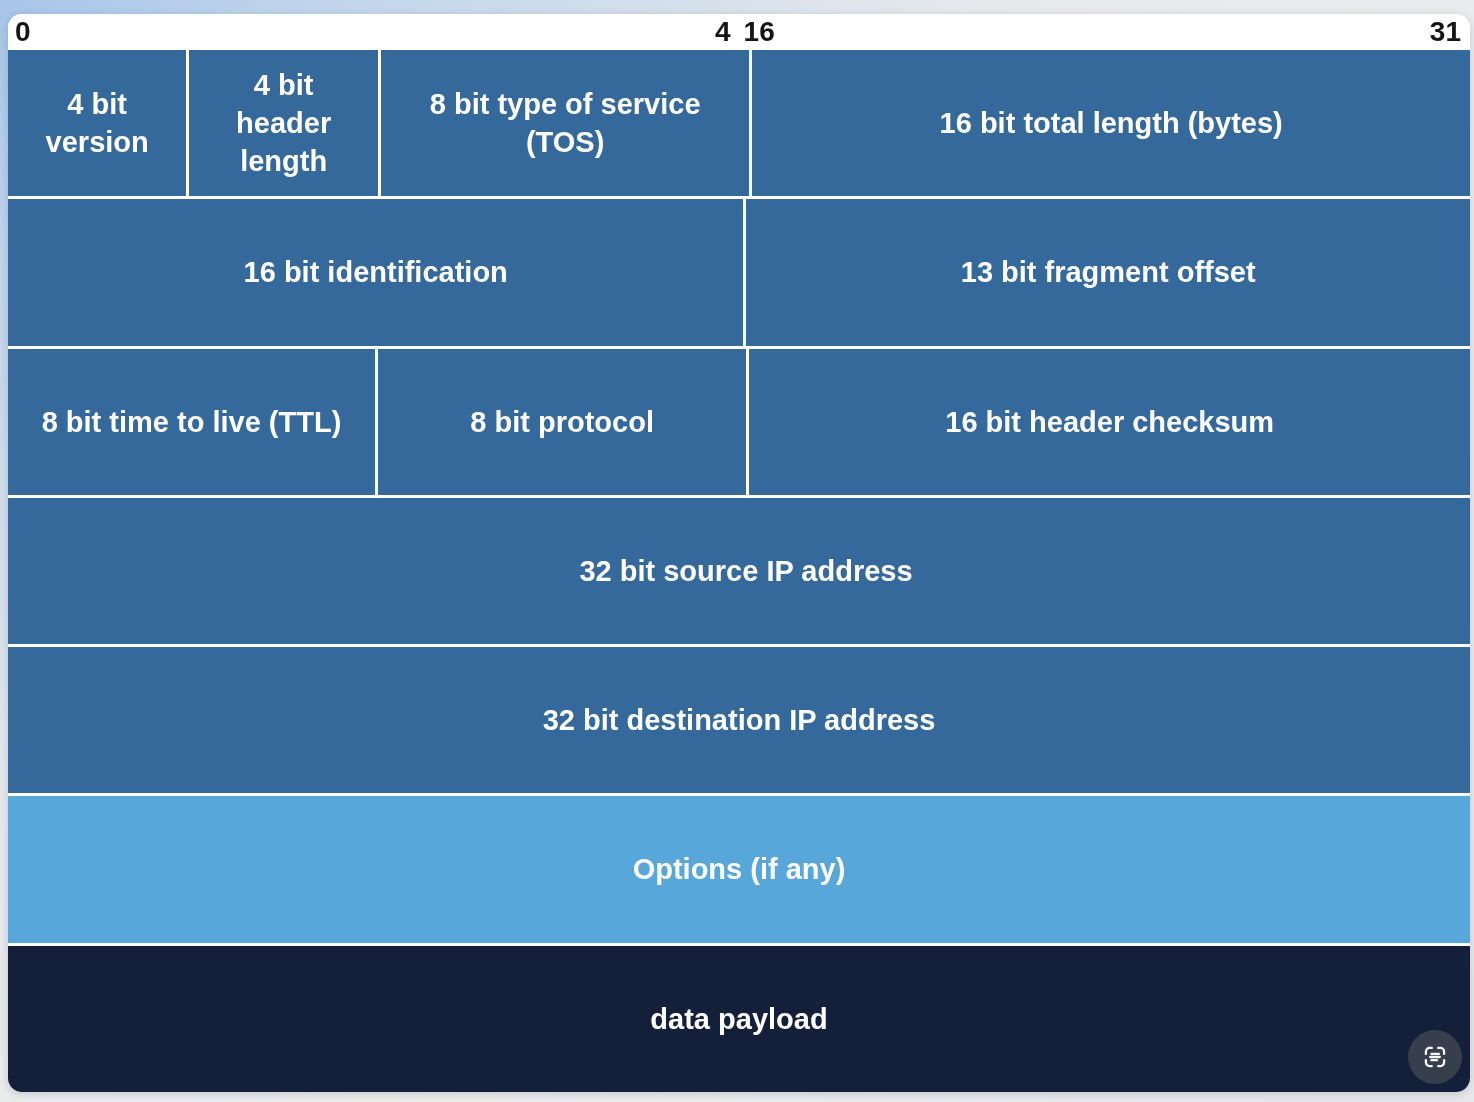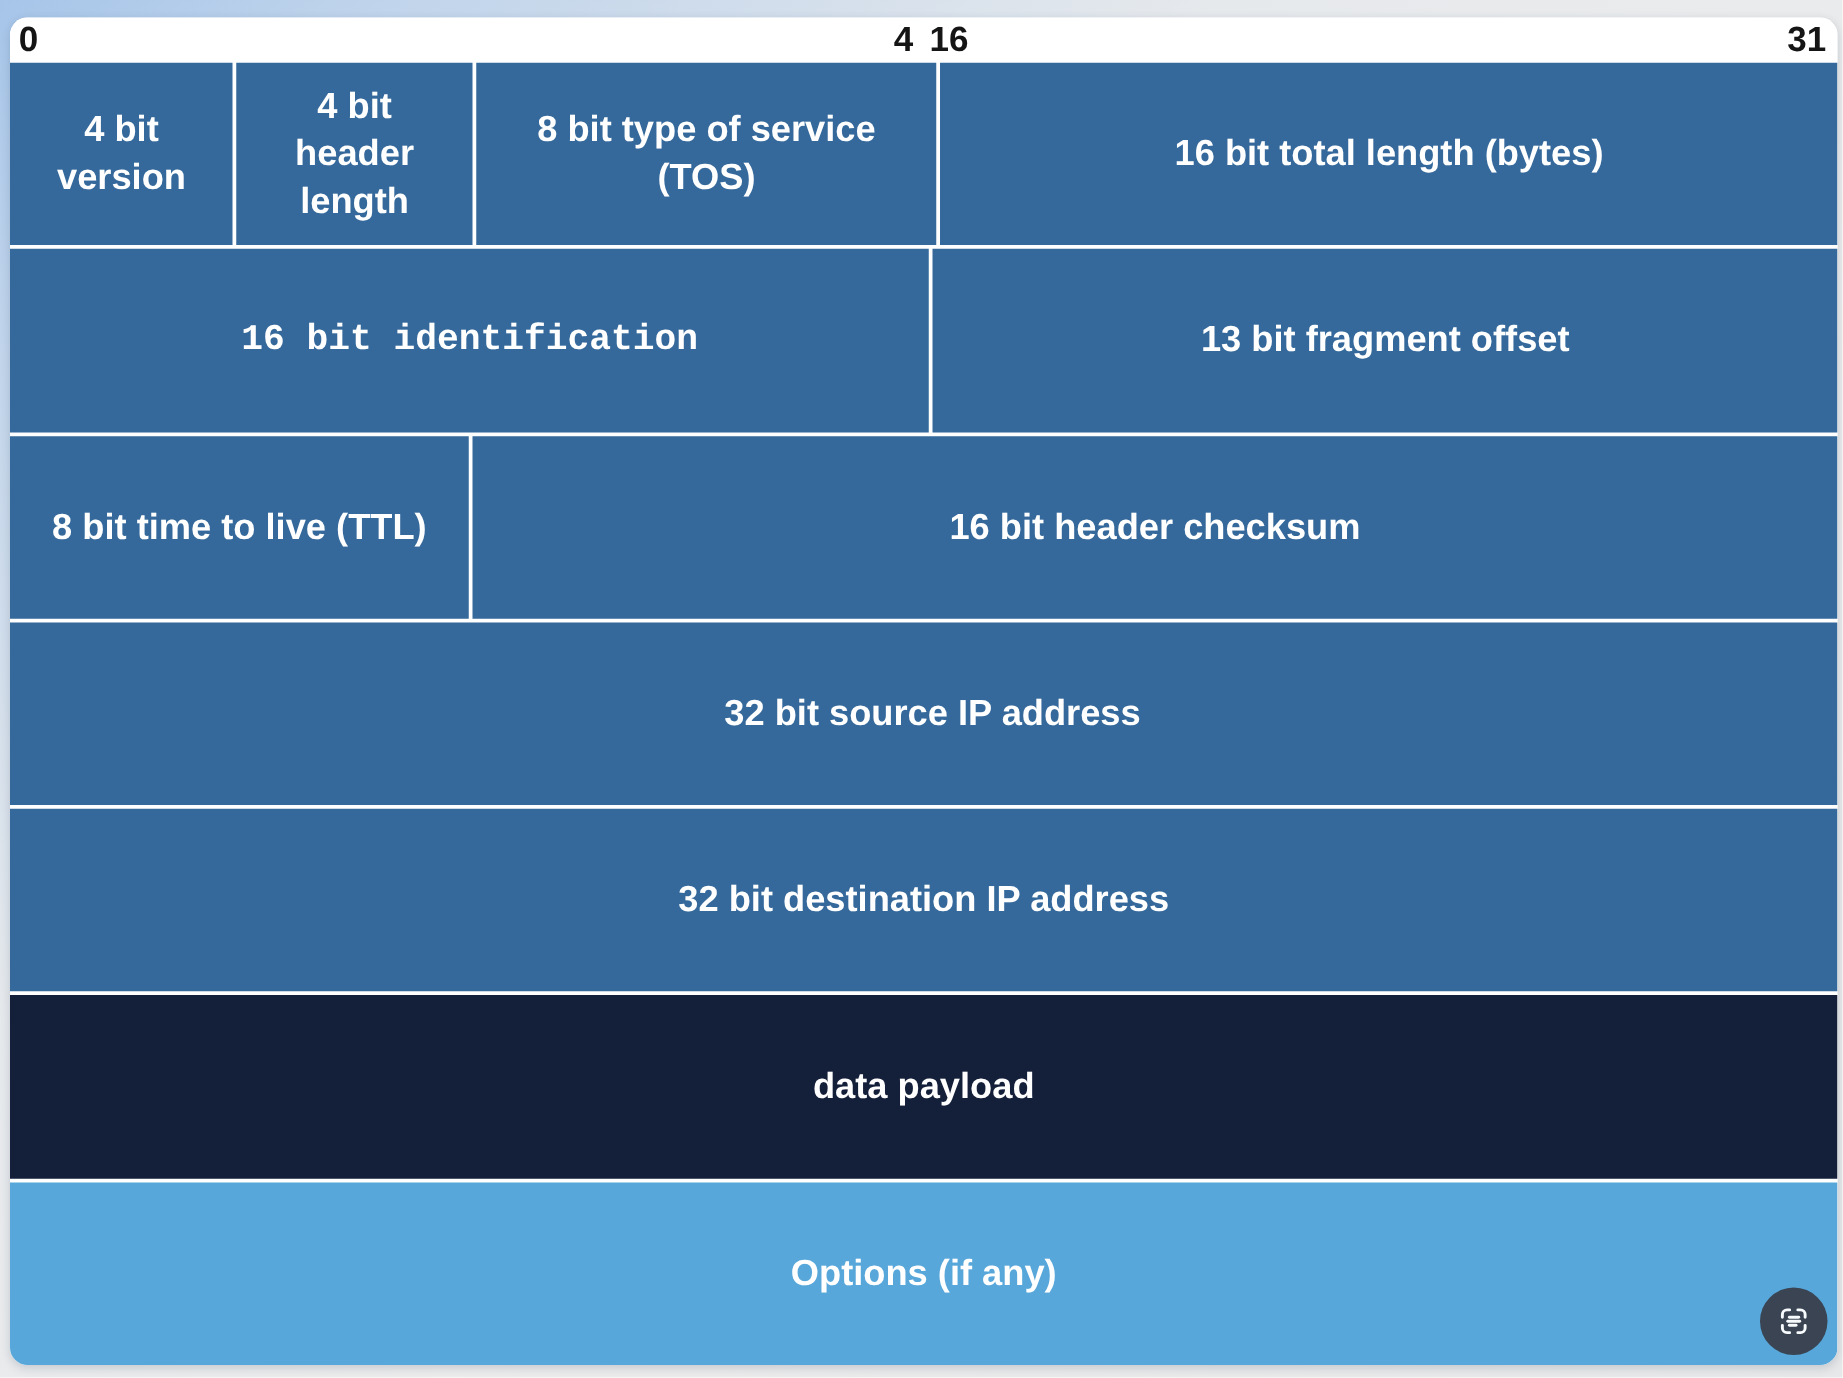--- a/index.html
+++ b/index.html
@@ -70,43 +70,44 @@
     <div class="rows">
 
       <div class="row">
         <div class="cell" style="flex:0 0 12.2%;">4 bit version</div>
         <div class="cell" style="flex:0 0 12.9%;padding:4px 20px;">4 bit header length</div>
         <div class="cell" style="flex:0 0 25.2%;">8 bit type of service (TOS)</div>
         <div class="cell" style="flex:1;">16 bit total length (bytes)</div>
       </div>
 
       <div class="row">
-        <div class="cell" style="flex:0 0 50.3%;font-family:Liberation Mono, monospace;">16 bit identification</div>
+        <div class="cell" style="flex:0 0 50.3%;">16 bit identification</div>
         <div class="cell" style="flex:1;">13 bit fragment offset</div>
       </div>
 
       <div class="row">
         <div class="cell" style="flex:0 0 25.1%;padding:4px 24px;">8 bit time to live (TTL)</div>
+        <div class="cell" style="flex:0 0 25.2%;">8 bit protocol</div>
         <div class="cell" style="flex:1;">16 bit header checksum</div>
       </div>
 
       <div class="row">
         <div class="cell" style="flex:1;padding-left:28px;">32 bit source IP address</div>
       </div>
 
       <div class="row">
         <div class="cell" style="flex:1;">32 bit destination IP address</div>
       </div>
 
       <div class="row">
-        <div class="cell payload" style="flex:1;">data payload</div>
+        <div class="cell options" style="flex:1;">Options (if any)</div>
       </div>
 
       <div class="row">
-        <div class="cell options" style="flex:1;">Options (if any)</div>
+        <div class="cell payload" style="flex:1;">data payload</div>
       </div>
 
     </div>
   </div>
 
   <button class="scan-btn" aria-label="scan text">
     <svg width="28" height="28" viewBox="0 0 24 24" fill="none" stroke="#ffffff" stroke-width="2" stroke-linecap="round">
       <path d="M9.2 4.2 H7.4 C5.6 4.2 4.2 5.6 4.2 7.4 V9.2"></path>
       <path d="M9.2 19.8 H7.4 C5.6 19.8 4.2 18.4 4.2 16.6 V14.8"></path>
       <path d="M14.8 4.2 h1.8 c1.8 0 3.2 1.4 3.2 3.2 V9.2"></path>

